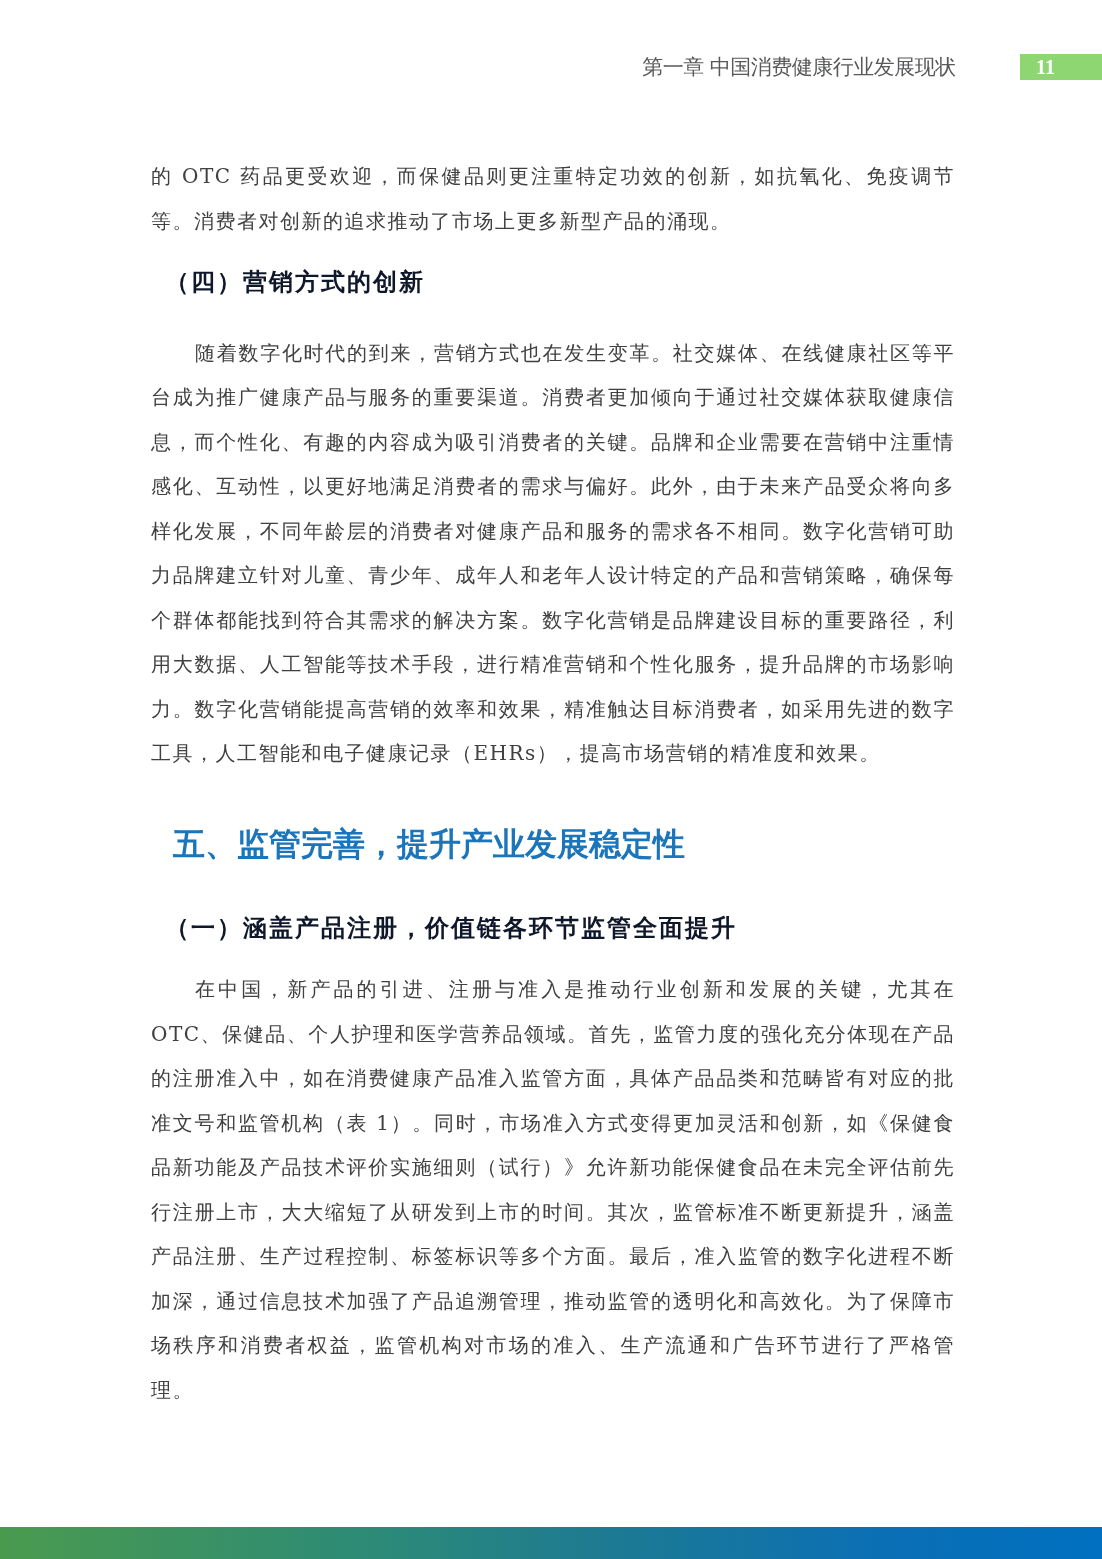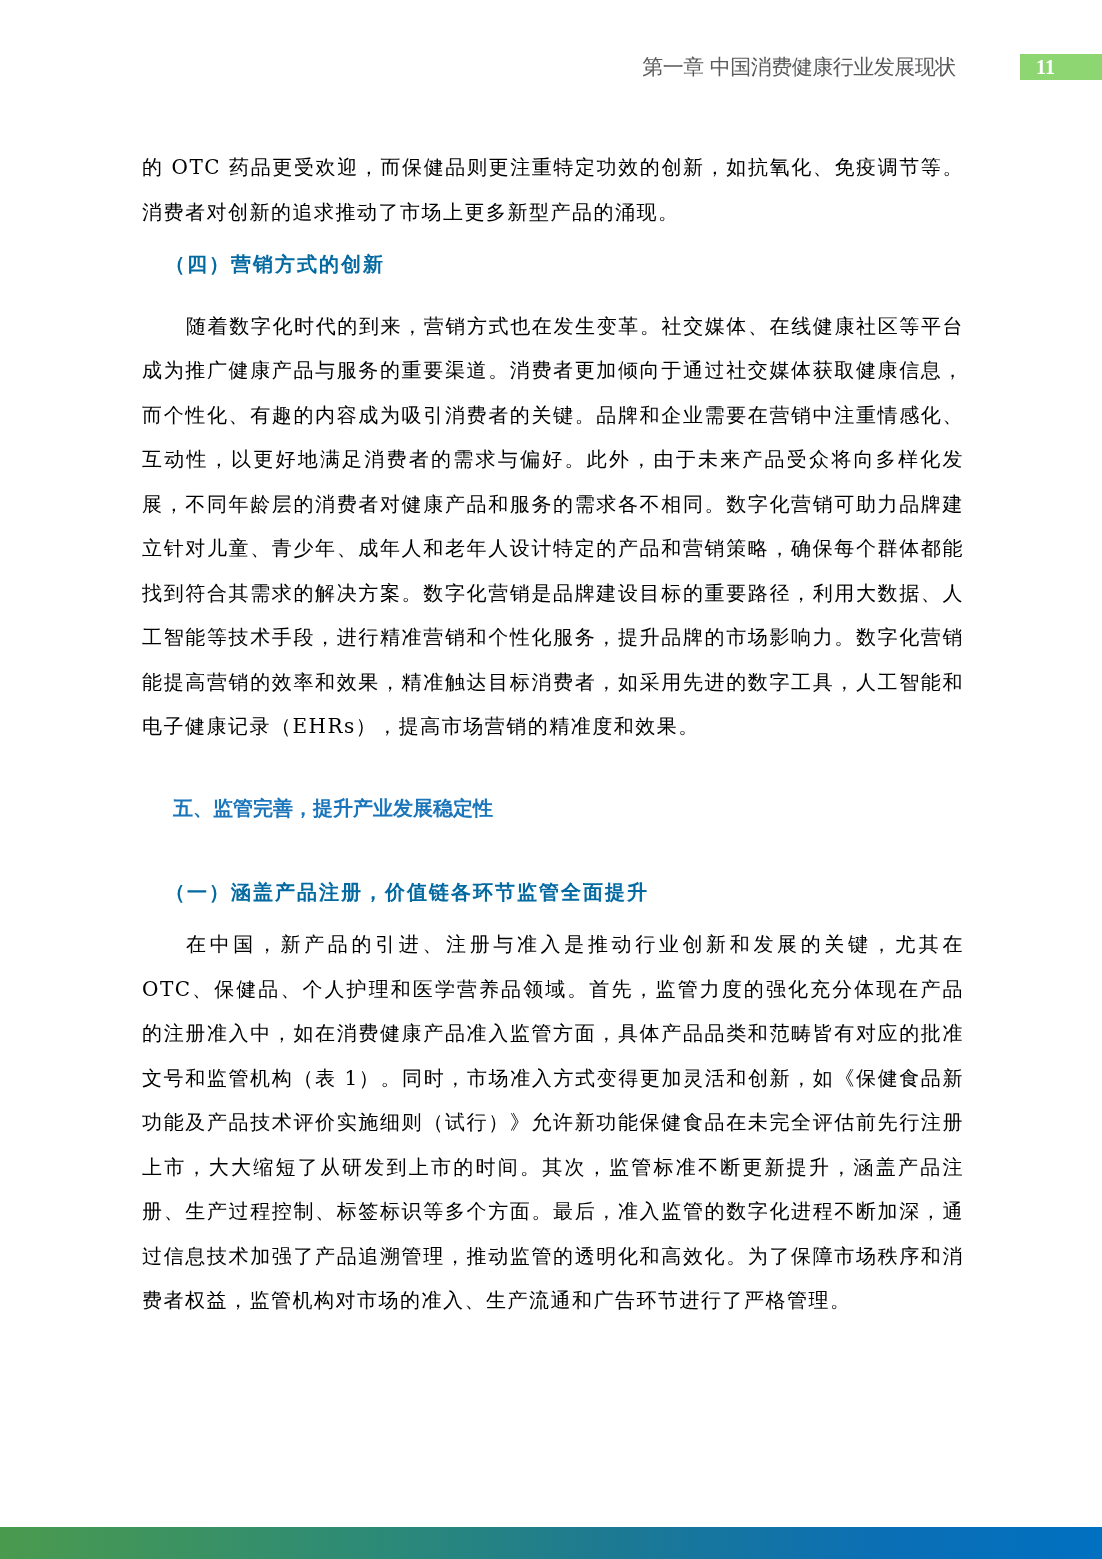--- a/index.html
+++ b/index.html
@@ -46,45 +46,45 @@
       font-size: 20px;
       color: #ffffff;
     }
     .content {
       position: absolute;
       left: 135px;
       top: 138px;
       width: 836px;
     }
     .para {
-      margin: 7px;
+      margin: 16px;
       font-size: 20px;
       line-height: 44.5px;
       text-align: justify;
       text-justify: inter-character;
       letter-spacing: 1.5px;
-      color: #000000;
+      color: #404040;
     }
     .para.indent {
       text-indent: 44px;
     }
     .sub-heading {
       margin: 0;
-      font-size: 20px;
+      font-size: 24px;
       line-height: 44.5px;
       font-weight: bold;
-      color: #0369a1;
+      color: #0f172a;
       padding-left: 30px;
       letter-spacing: 2px;
       font-family: Liberation Serif, serif;
     }
     .section-heading {
       margin: 0;
       font-family: "DejaVu Sans", "Liberation Sans", sans-serif;
-      font-size: 20px;
+      font-size: 32px;
       line-height: 44px;
       font-weight: bold;
       color: #1b75bb;
       padding-left: 38px;
     }
     .footer-bar {
       position: absolute;
       left: 0;
       top: 1527px;
       width: 1102px;

